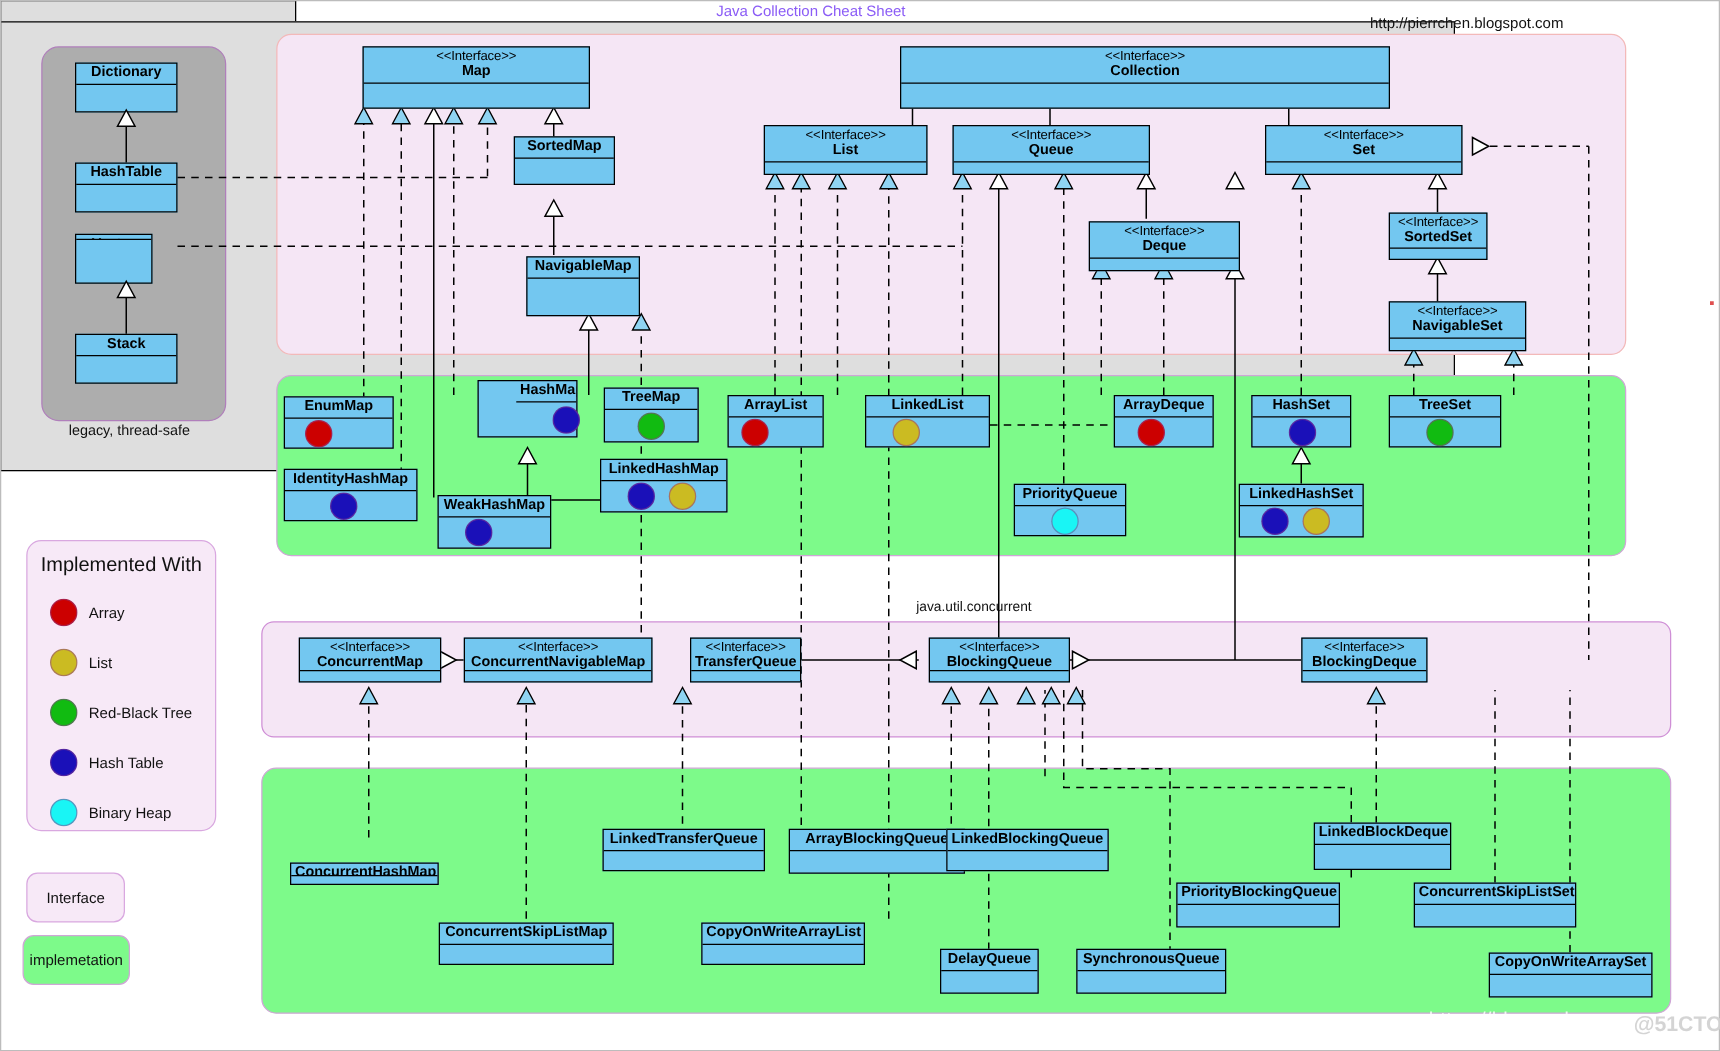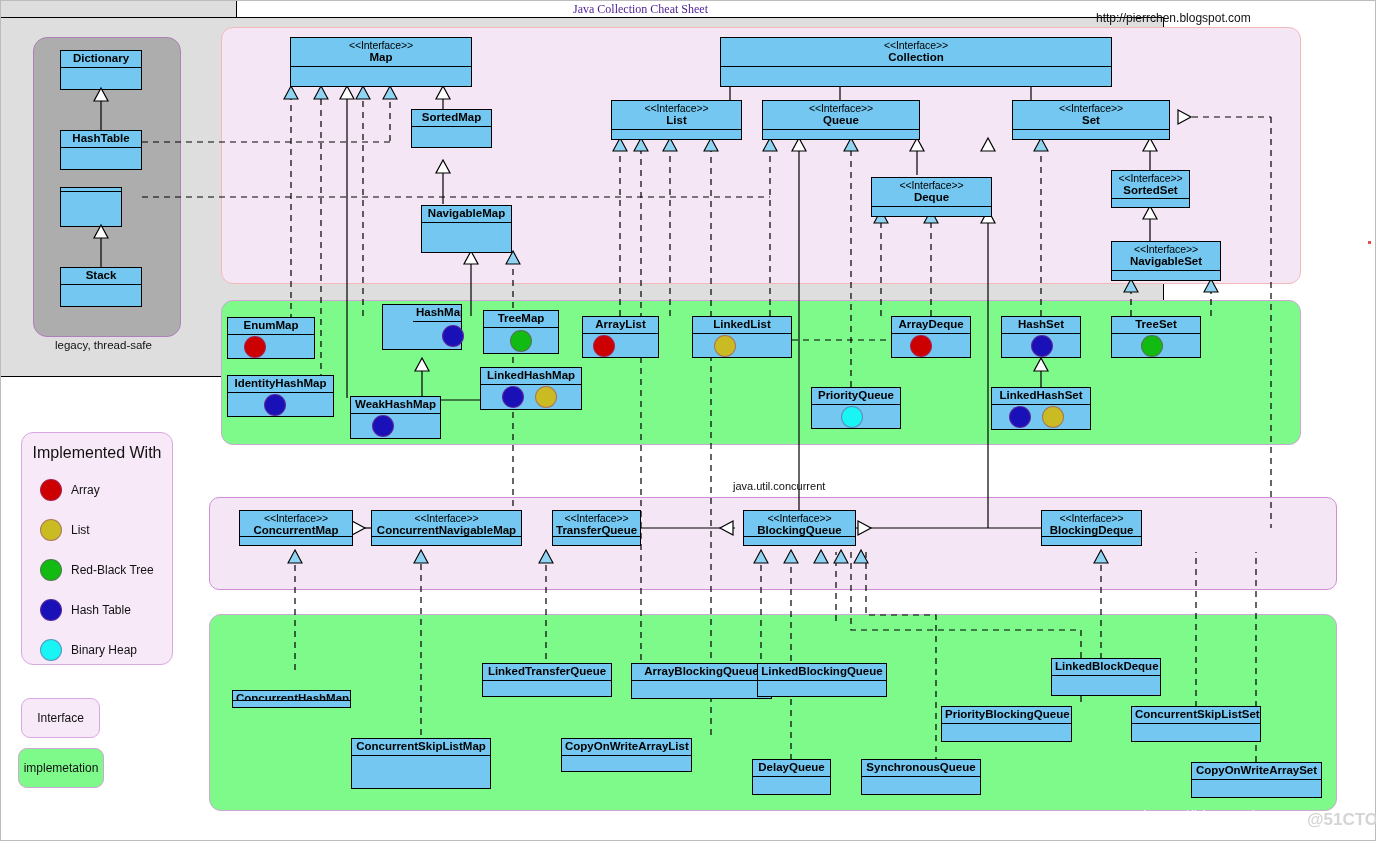--- a/index.html
+++ b/index.html
@@ -18,21 +18,21 @@
   svg.layer {
     position: absolute;
     left: 0; top: 0;
     width: 1376px; height: 841px;
     pointer-events: none;
   }
   .abs { position: absolute; }
 
   
   .title-main {
-    font-size: 12px; color: #4c1d95; white-space: nowrap; font-family: Liberation Serif, serif;
+    font-size: 12px; color: #8b5cf6; white-space: nowrap;
   }
   .title-url {
     font-size: 12px; color: #111; white-space: nowrap;
   }
   .caption {
     font-size: 11.5px; color: #111; white-space: nowrap;
   }
 
   
   .zone {
@@ -598,21 +598,21 @@
       <span>BlockingDeque</span>
     </div>
     <div class="body"></div>
   </div>
 
   <div class="uml" style="left:232px; top:690px; width:119px; height:18px;">
     <div class="hdr">ConcurrentHashMap</div>
     <div class="body"></div>
   </div>
 
-  <div class="uml" style="left:351px; top:738px; width:140px; height:51px;">
+  <div class="uml" style="left:351px; top:738px; width:140px; height:34px;">
     <div class="hdr">ConcurrentSkipListMap</div>
     <div class="body"></div>
   </div>
 
   <div class="uml" style="left:482px; top:663px; width:130px; height:34px;">
     <div class="hdr">LinkedTransferQueue</div>
     <div class="body"></div>
   </div>
 
   <div class="uml" style="left:561px; top:738px; width:131px; height:34px;">

